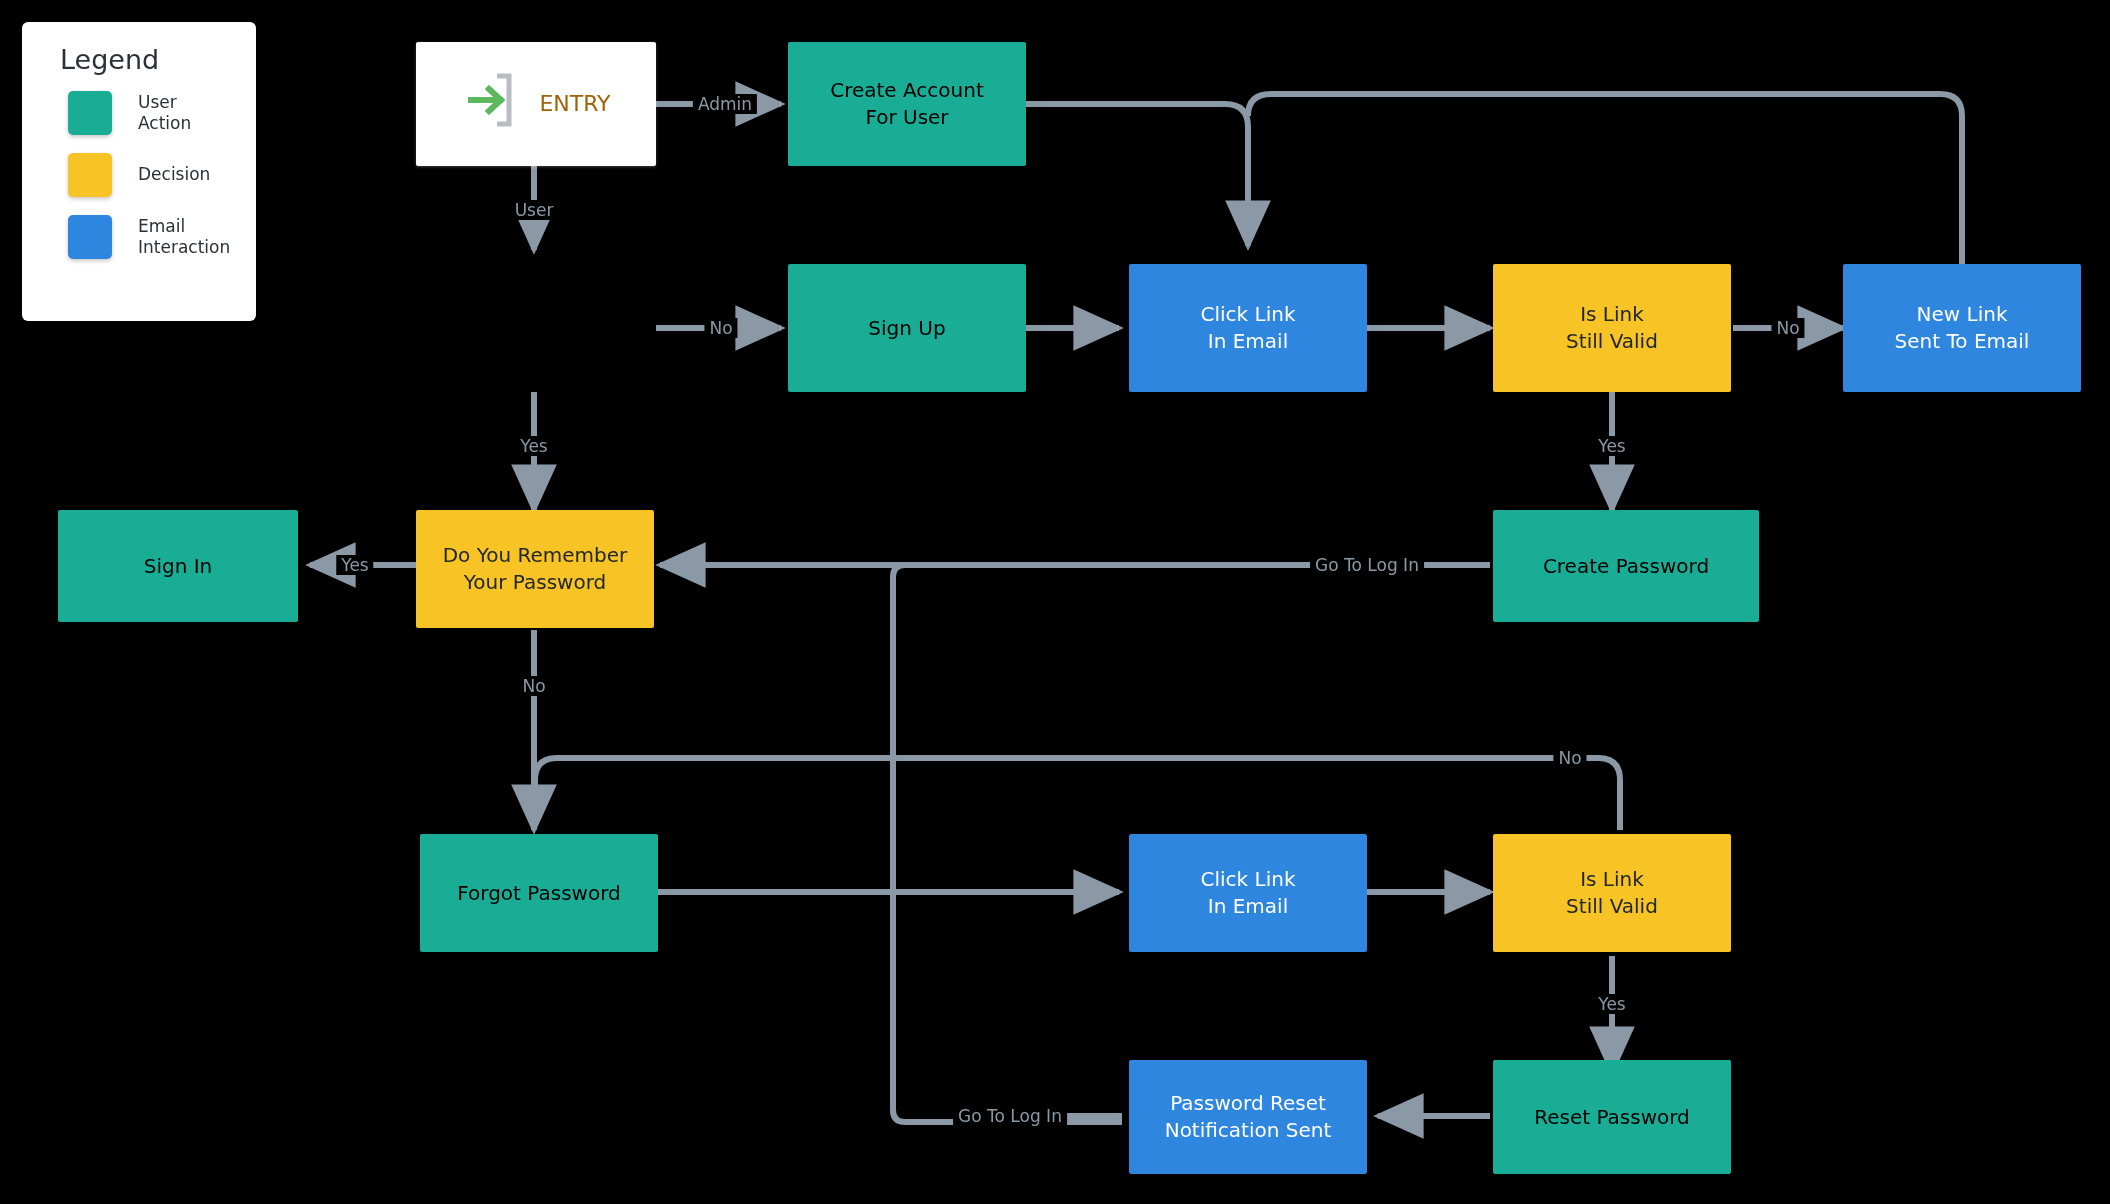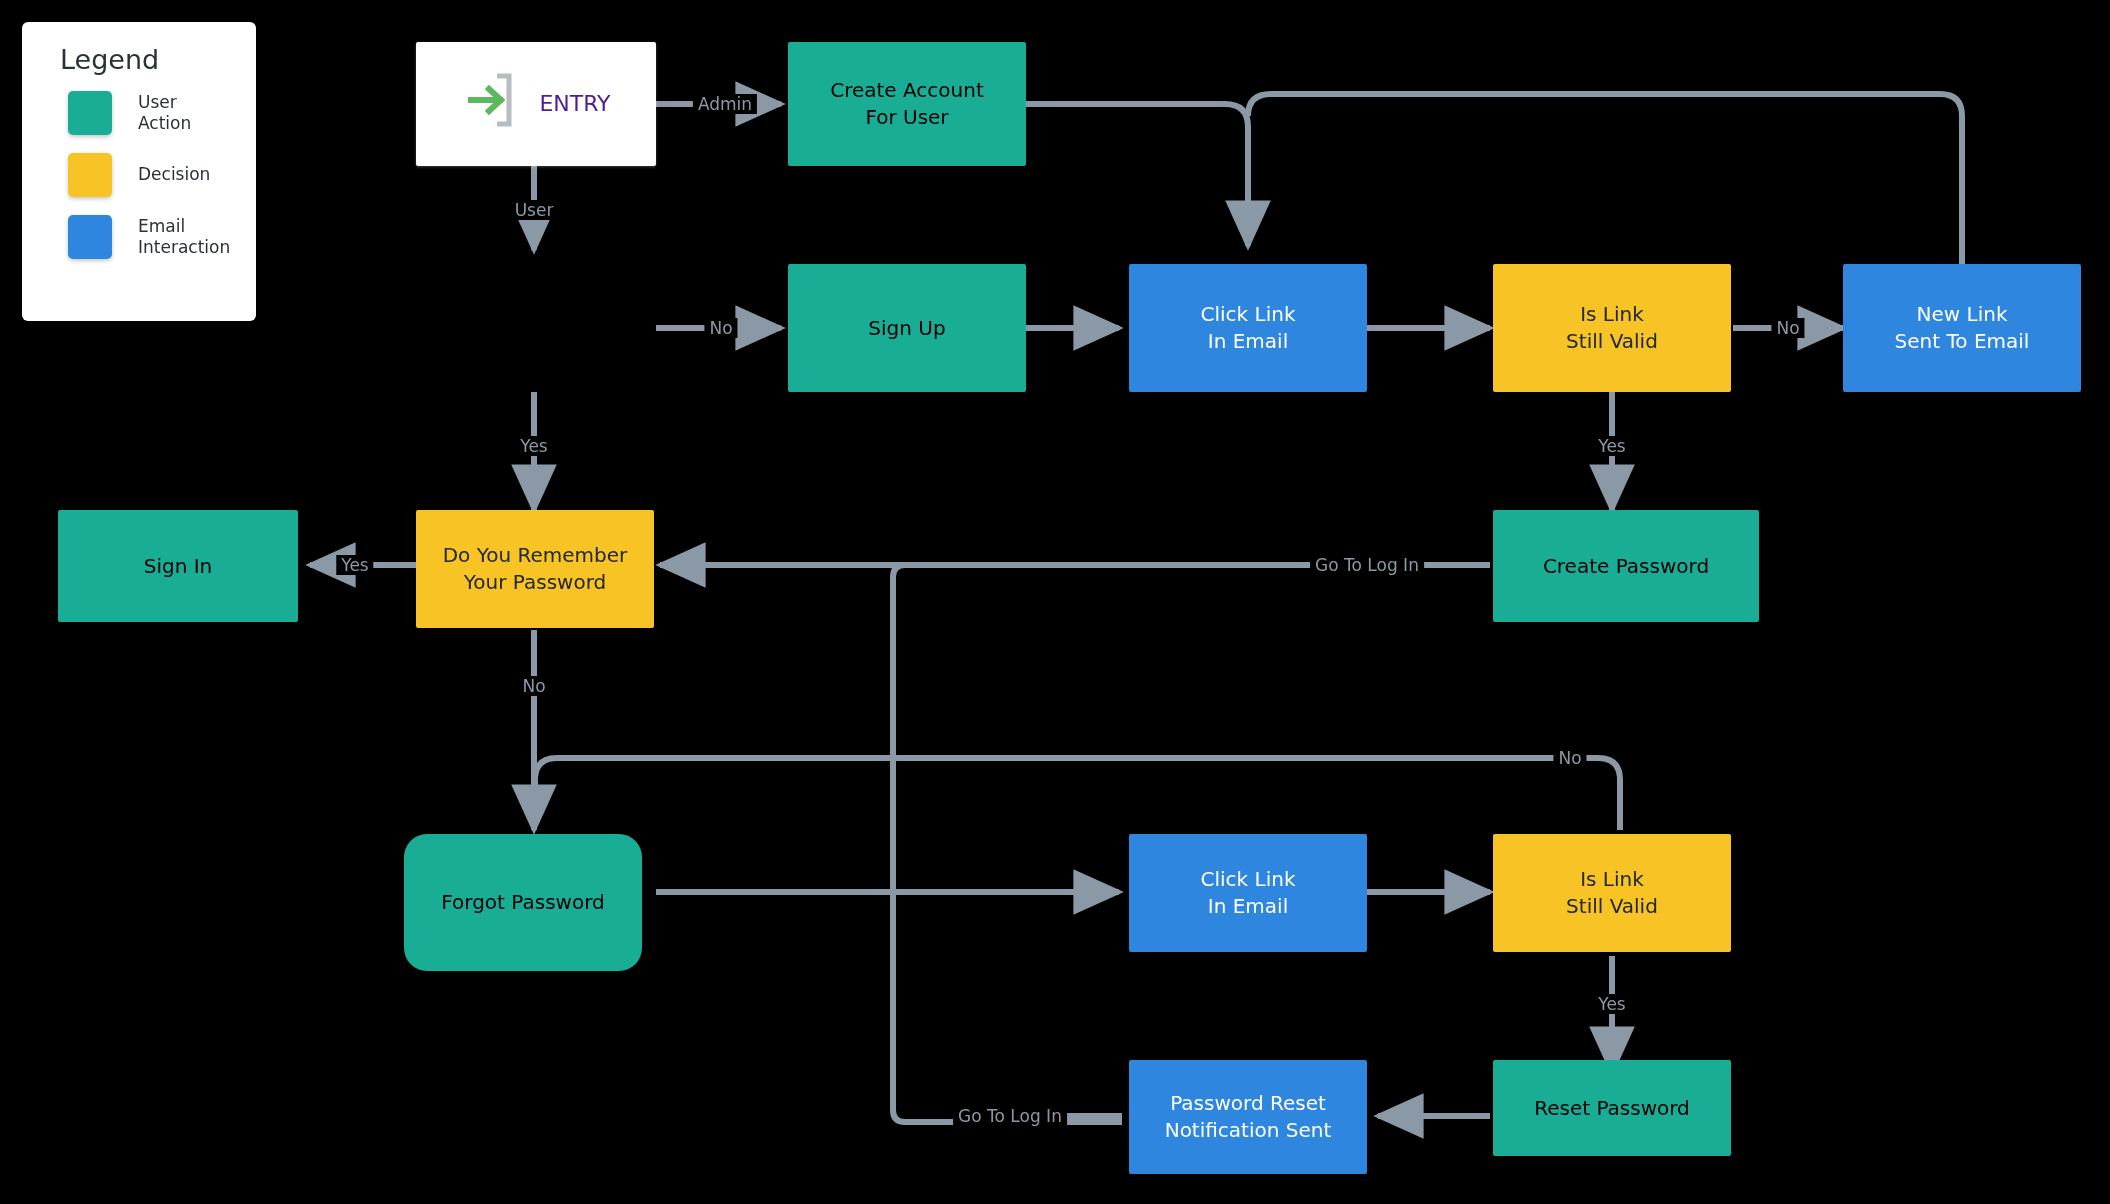--- a/index.html
+++ b/index.html
@@ -7,21 +7,21 @@
        font-family:"DejaVu Sans","Liberation Sans",sans-serif;}
   #stage{position:relative;width:2110px;height:1204px;background:#000;}
   svg.edges{position:absolute;left:0;top:0;width:2110px;height:1204px;}
 
   .node{position:absolute;display:flex;align-items:center;justify-content:center;
         text-align:center;border-radius:2px;box-sizing:border-box;line-height:1.35;}
   .node .lbl{white-space:pre-line;}
   .n-action{background:#1AAD96;color:#000000;font-size:20px;}
   .n-decision{background:#F7C325;color:#22272b;font-size:20px;}
   .n-email{background:#2E86DE;color:#ffffff;font-size:20px;}
-  .n-entry{background:#ffffff;color:#4c1d95;font-size:22px;
+  .n-entry{background:#ffffff;color:#a16207;font-size:22px;
            box-shadow:0 1px 3px rgba(255,255,255,.25);}
   .entry-inner{display:flex;align-items:center;gap:26px;padding-left:6px;}
 
   .legend{position:absolute;left:22px;top:22px;width:234px;height:299px;
           background:#fff;border-radius:6px;box-shadow:0 2px 8px rgba(0,0,0,.5);
           box-sizing:border-box;padding:22px 0 0 12px;}
   .legend h2{margin:0 0 16px 26px;font-size:27px;font-weight:400;color:#2b3138;}
   .legend-row{display:flex;align-items:center;margin:0 0 18px 34px;}
   .swatch{width:44px;height:44px;border-radius:5px;flex:0 0 auto;
           box-shadow:0 2px 4px rgba(0,0,0,.22);}
@@ -149,35 +149,35 @@
 
   <div class="node n-decision" style="left:416px;top:510px;width:238px;height:118px;">
     <span class="lbl">Do You Remember
 Your Password</span>
   </div>
 
   <div class="node n-action" style="left:1493px;top:510px;width:266px;height:112px;">
     <span class="lbl">Create Password</span>
   </div>
 
-  <div class="node n-action" style="left:404px;top:834px;width:238px;height:137px;border-radius:23px;">
+  <div class="node n-action" style="left:420px;top:834px;width:238px;height:118px;">
     <span class="lbl">Forgot Password</span>
   </div>
 
   <div class="node n-email" style="left:1129px;top:834px;width:238px;height:118px;">
     <span class="lbl">Click Link
 In Email</span>
   </div>
 
   <div class="node n-decision" style="left:1493px;top:834px;width:238px;height:118px;">
     <span class="lbl">Is Link
 Still Valid</span>
   </div>
 
-  <div class="node n-action" style="left:1493px;top:1060px;width:238px;height:96px;">
+  <div class="node n-action" style="left:1493px;top:1060px;width:238px;height:114px;">
     <span class="lbl">Reset Password</span>
   </div>
 
   <div class="node n-email" style="left:1129px;top:1060px;width:238px;height:114px;">
     <span class="lbl">Password Reset
 Notification Sent</span>
   </div>
 
   <div class="elabel" style="left:725px;top:104px;">Admin</div>
   <div class="elabel" style="left:534px;top:210px;">User</div>

